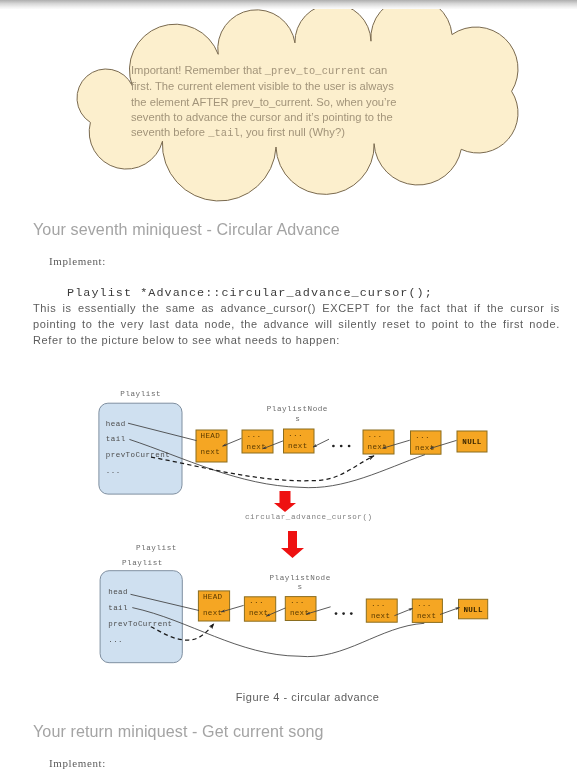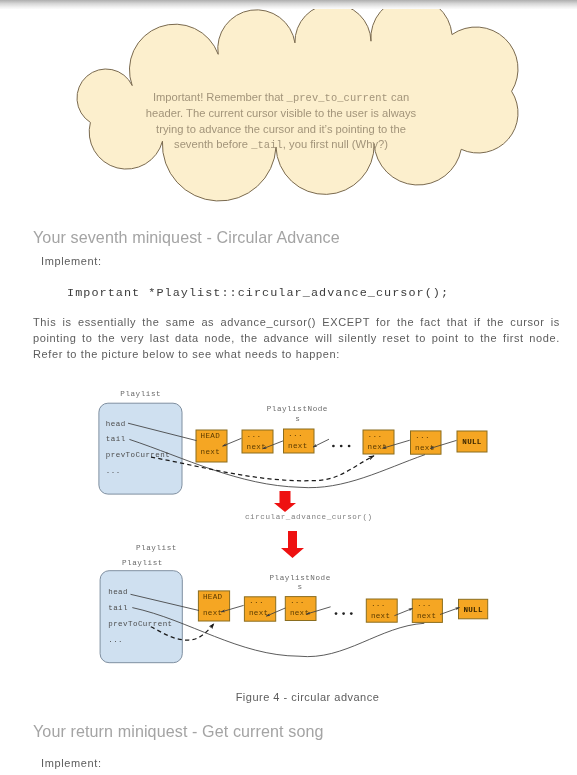--- a/index.html
+++ b/index.html
@@ -2,51 +2,52 @@
 <html><head>
 <meta charset="utf-8">
 <style>
 html,body{margin:0;padding:0;}
 body{width:577px;height:775px;background:#ffffff;font-family:"Liberation Sans",sans-serif;overflow:hidden;position:relative;-webkit-font-smoothing:antialiased;}
 .topshade{position:absolute;left:0;top:0;width:577px;height:9px;background:linear-gradient(to bottom,#aeaeae 0%,#d6d6d6 40%,#f0f0f0 78%,#fbfbfb 100%);z-index:5;}
 
 
 #cloud-wrap{position:absolute;left:0;top:-5px;width:577px;height:210px;}
 #cloud{position:absolute;left:0;top:0;}
-.cloudtext{position:absolute;left:131px;top:68px;width:300px;text-align:center;font-family:"Liberation Sans",sans-serif;font-size:11.2px;line-height:15.26px;color:#a2947a;white-space:nowrap;margin-top:27px;}
+.cloudtext{position:absolute;left:131px;top:68px;width:300px;font-family:"Liberation Sans",sans-serif;font-size:11.2px;line-height:15.26px;color:#a2947a;white-space:nowrap;}
 .cloudtext .mono{font-family:"Liberation Mono",monospace;font-size:10.4px;letter-spacing:.1px;}
 
 
 .h2{position:absolute;left:33px;font-family:"Liberation Sans",sans-serif;font-size:16.1px;color:#a4a4a4;font-weight:400;letter-spacing:.1px;white-space:nowrap;}
-.body{position:absolute;left:41px;font-family:Liberation Sans, sans-serif;font-size:11px;letter-spacing:.62px;color:#5c5c5c;white-space:nowrap;text-align:center;}
+.body{position:absolute;left:49px;font-family:Liberation Serif, serif;font-size:11px;letter-spacing:.62px;color:#5c5c5c;white-space:nowrap;text-align:center;}
 .para{position:absolute;left:33px;width:527px;font-family:"Liberation Sans",sans-serif;font-size:11px;letter-spacing:.62px;line-height:16px;color:#5c5c5c;text-align:justify;}
 .code{position:absolute;left:67px;font-family:"Liberation Mono",monospace;font-size:11.8px;color:#3b3b3b;letter-spacing:1.05px;white-space:nowrap;}
 .caption{position:absolute;width:577px;text-align:center;font-family:"Liberation Sans",sans-serif;font-size:11px;letter-spacing:.5px;color:#5c5c5c;left:19px;}
 </style>
 </head>
 <body>
 
 <div class="topshade"></div>
 
 <div id="cloud-wrap">
   <svg id="cloud" viewBox="0 0 577 210" width="577" height="210">
     <path id="cloudpath" d="M 132.21 90.59 A 37.00 37.00 0 1 1 218.19 59.31 A 33.00 33.00 0 1 1 294.93 47.89 A 31.00 31.00 0 1 1 370.98 46.19 A 35.00 35.00 0 0 1 451.97 39.56 A 42.00 42.00 0 0 1 511.60 96.29 A 40.00 40.00 0 0 1 461.21 154.31 A 44.00 44.00 0 0 1 374.08 148.64 A 42.00 42.00 0 1 1 276.00 152.00 A 38.00 38.00 0 1 1 162.44 146.22 A 34.00 34.00 0 1 1 90.40 127.45 A 29.00 29.00 0 1 1 132.21 90.59 Z" fill="#fcefcd" stroke="#7a6a4f" stroke-width="1" stroke-linejoin="round"></path>
   </svg>
   <div class="cloudtext" id="cloudtext" style="color: rgb(162, 148, 122);">
       <div><span>Important! Remember that </span><span class="mono">_prev_to_current</span><span> can</span></div>
-      <div><span>header. The current cursor visible to the user is always</span></div>
-      <div><span>trying  to advance the cursor and it’s pointing to the</span></div>
+      <div><span>first. The current element visible to the user is always</span></div>
+      <div><span>the element AFTER prev_to_current. So, when you’re</span></div>
+      <div><span>seventh  to advance the cursor and it’s pointing to the</span></div>
       <div><span>seventh before </span><span class="mono">_tail</span><span>, you first null (Why?)</span></div>
     </div>
 </div>
 
-<div class="h2" id="h2a" style="top:228px">Your seventh miniquest -  Circular Advance</div>
+<div class="h2" id="h2a" style="top:220px">Your seventh miniquest -  Circular Advance</div>
 <div class="body" style="top:255px">Implement:</div>
-<div class="code" style="top:286px">Important *Playlist::circular_advance_cursor();</div>
-<div class="para" style="top:314px">This is essentially the same as advance_cursor() EXCEPT for the fact that if the cursor is pointing to the very last data node, the advance will silently reset to point to the first node. Refer to the picture below to see what needs to happen:</div>
+<div class="code" style="top:286px">Playlist *Advance::circular_advance_cursor();</div>
+<div class="para" style="top:300px">This is essentially the same as advance_cursor() EXCEPT for the fact that if the cursor is pointing to the very last data node, the advance will silently reset to point to the first node. Refer to the picture below to see what needs to happen:</div>
 
 <svg id="figure" width="577" height="320" viewBox="0 0 577 320" style="position:absolute;left:0;top:382px">
  <defs>
   <marker id="arw" viewBox="0 0 12 8" refX="11" refY="4" markerWidth="5.4" markerHeight="3.6" orient="auto-start-reverse">
     <path d="M 0 0 L 12 4 L 0 8 L 3.2 4 z" fill="#3d3d3d"></path>
   </marker>
   <marker id="arwd" viewBox="0 0 11 8" refX="10" refY="4" markerWidth="5" markerHeight="3.6" orient="auto-start-reverse">
     <path d="M 0 0 L 11 4 L 0 8 L 3 4 z" fill="#1a1a1a"></path>
   </marker>
  </defs>

